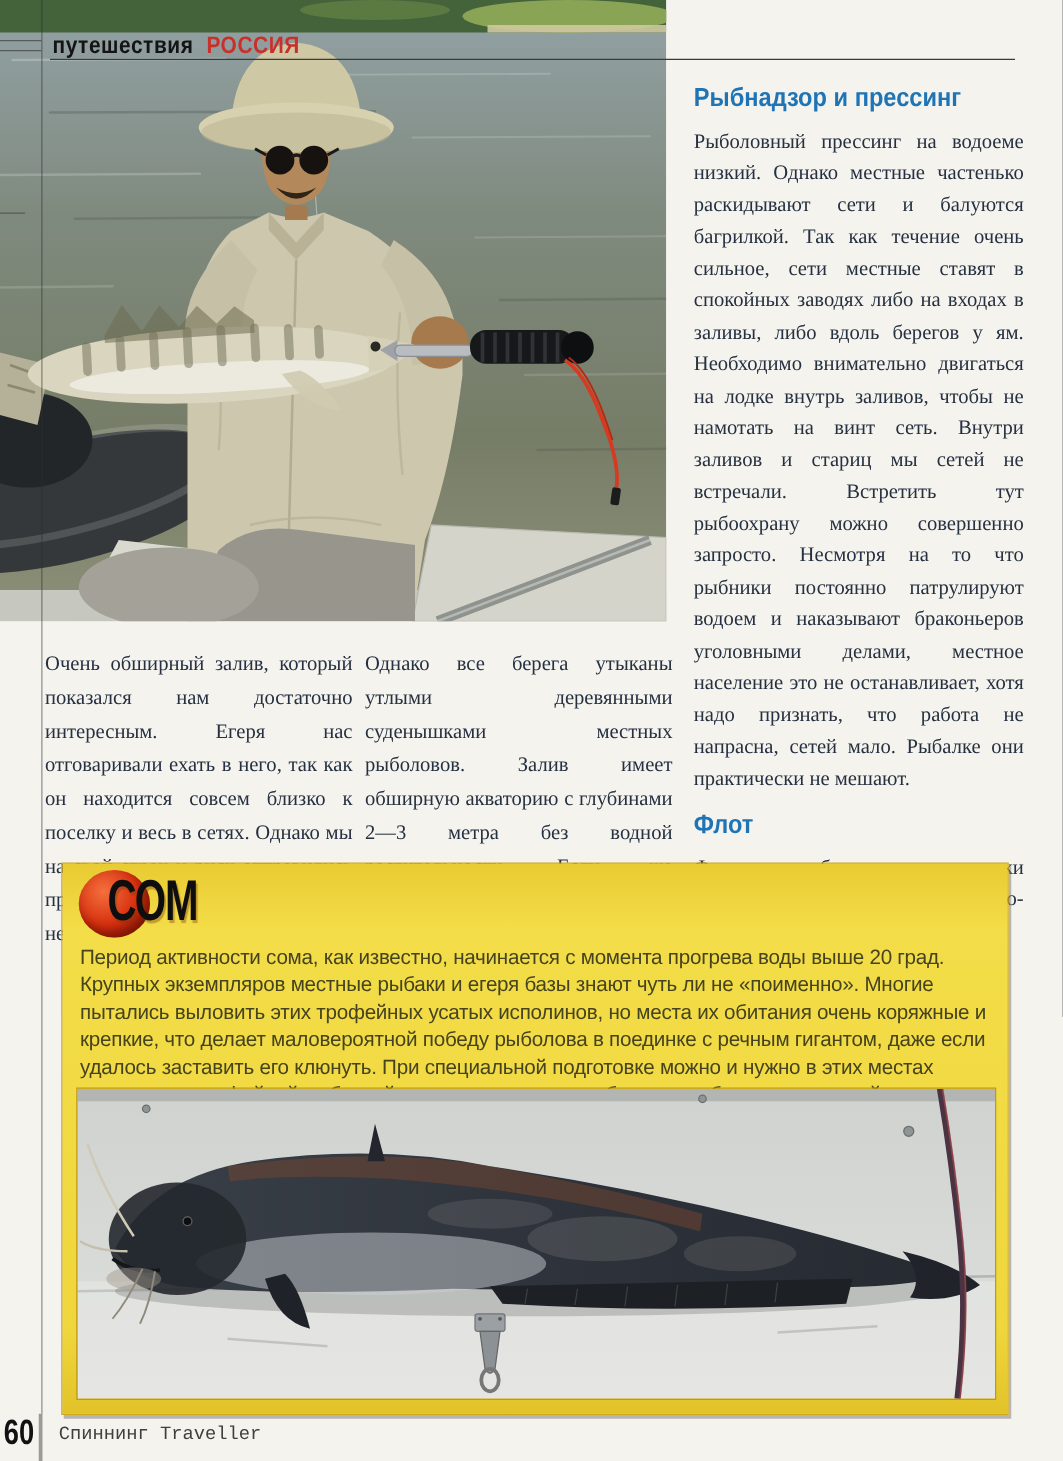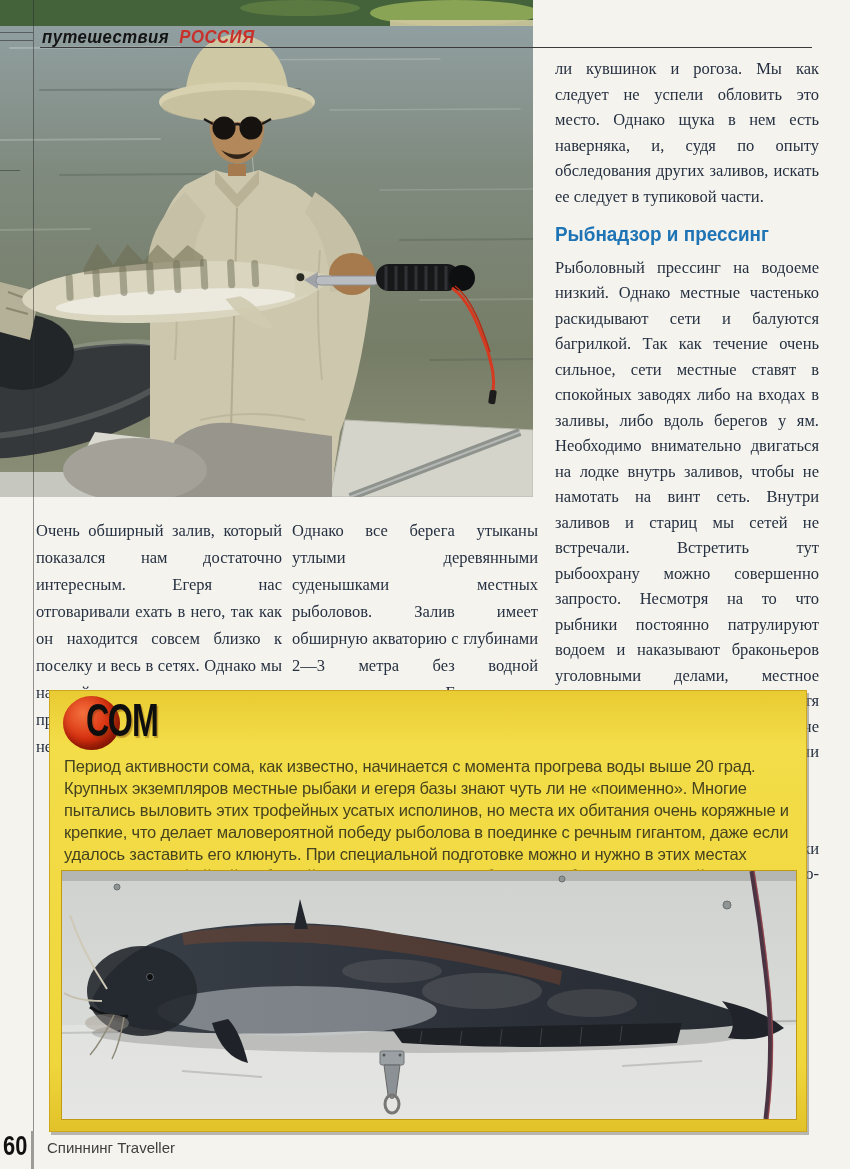--- a/index.html
+++ b/index.html
@@ -7,21 +7,21 @@
         font-family:"Liberation Serif",serif;}
   
   .main-photo{position:absolute;left:0;top:0;width:533px;height:497px;}
   .main-photo svg{display:block;width:100%;height:100%;}
   
   .vrule{position:absolute;left:33px;top:0;width:1px;height:1131px;background:rgba(45,45,45,.5);}
   .tick{position:absolute;left:0;width:33px;height:1px;background:rgba(40,40,40,.55);}
   .tick.t1{top:32px}.tick.t2{top:40px}
   .tick.t3{top:170px;width:20px;background:rgba(20,25,20,.4)}
   
-  .header{position:absolute;left:0;top:26px;width:850px;height:26px;font-style:italic;}
+  .header{position:absolute;left:0;top:26px;width:850px;height:26px;}
   .header-rule{position:absolute;left:40px;top:21px;width:772px;height:1px;background:#3a3a3a;}
   .header-text{position:absolute;left:42px;top:0;font-family:"Liberation Sans",sans-serif;
                font-weight:bold;font-size:19px;letter-spacing:.5px;white-space:nowrap;
                transform:scaleX(.88);transform-origin:left;}
   .hdr-black{color:#141414}
   .hdr-red{color:#c9302a;margin-left:6px;}
   
   .cols-under{position:absolute;left:36px;top:517px;width:502px;display:flex;gap:10px;color:#253040;}
   .col{width:246px;font-size:16.5px;line-height:27px;text-align:justify;margin:0;}
   .justify-last{text-align-last:justify;}
@@ -41,21 +41,21 @@
              font-weight:bold;font-size:46px;line-height:50px;color:#0e0e0e;letter-spacing:-1px;
              transform:scaleX(.7);transform-origin:left;text-shadow:2px 2px 1px rgba(120,60,10,.4);}
   .callout-text{position:absolute;left:14px;top:64px;width:732px;font-family:"Liberation Sans",sans-serif;
                 font-size:16.5px;line-height:22px;color:#46431f;letter-spacing:-.2px;text-align:left;}
   .catfish-photo{position:absolute;left:12px;top:180px;width:734px;height:248px;outline:1px solid #c09a12;}
   .catfish-photo svg{display:block;width:100%;height:100%;}
   
   .page-num{position:absolute;left:3px;top:1130px;font-family:"Liberation Sans",sans-serif;
             font-weight:bold;font-size:28px;color:#111;transform:scaleX(.78);transform-origin:left;}
   .footer-sep{position:absolute;left:31px;top:1131px;width:3px;height:38px;background:#9b9b98;}
-  .footer-title{position:absolute;left:47px;top:1139px;font-family:Liberation Sans, sans-serif;
+  .footer-title{position:absolute;left:47px;top:1139px;font-family:Liberation Mono, monospace;
                 font-size:15px;color:#3f3f3d;}
 </style>
 </head>
 <body>
 
 <div class="page">
 
   <div class="main-photo">
     <svg viewBox="0 0 533 497" preserveAspectRatio="none">
       <defs>
@@ -189,21 +189,20 @@
       <span class="hdr-red">РОССИЯ</span>
     </div>
   </div>
 
   <div class="cols-under">
     <p class="col justify-last">Очень обширный залив, который показался нам достаточно интересным. Егеря нас отговаривали ехать в него, так как он находится совсем близко к поселку и весь в сетях. Однако мы на свой страх и риск отправились проверить его. Сетей в заливе мы не встретили.</p>
     <p class="col justify-last">Однако все берега утыканы утлыми деревянными суденышками местных рыболовов. Залив имеет обширную акваторию с глубинами 2—3 метра без водной растительности. Если же продвигаться по заливу вглубь, глубины немного уменьшаются, открываются зарос-</p>
   </div>
 
   <div class="right-col">
-    <p>ли кувшинок и рогоза. Мы как следует не успели обловить это место. Однако щука в нем есть наверняка, и, судя по опыту обследования других заливов, искать ее следует в тупиковой части.</p>
     <h3>Рыбнадзор и прессинг</h3>
     <p>Рыболовный прессинг на водоеме низкий. Однако местные частенько раскидывают сети и балуются багрилкой. Так как течение очень сильное, сети местные ставят в спокойных заводях либо на входах в заливы, либо вдоль берегов у ям. Необходимо внимательно двигаться на лодке внутрь заливов, чтобы не намотать на винт сеть. Внутри заливов и стариц мы сетей не встречали. Встретить тут рыбоохрану можно совершенно запросто. Несмотря на то что рыбники постоянно патрулируют водоем и наказывают браконьеров уголовными делами, местное население это не останавливает, хотя надо признать, что работа не напрасна, сетей мало. Рыбалке они практически не мешают.</p>
     <h3>Флот</h3>
     <p class="justify-last">Флотилию на базе составляют лодки «Аллюр-36» и «Аллюр-40». Мото-</p>
   </div>
 
   <div class="callout">
     <div class="som-ball"></div>
     <div class="som-title">СОМ</div>
     <div class="callout-text">Период активности сома, как известно, начинается с момента прогрева воды выше 20 град. Крупных экземпляров местные рыбаки и егеря базы знают чуть ли не «поименно». Многие пытались выловить этих трофейных усатых исполинов, но места их обитания очень коряжные и крепкие, что делает маловероятной победу рыболова в поединке с речным гигантом, даже если удалось заставить его клюнуть. При специальной подготовке можно и нужно в этих местах заниматься трофейной рыбалкой на сома, и она может быть даже более интересной, чем на Нижней Волге.</div>

